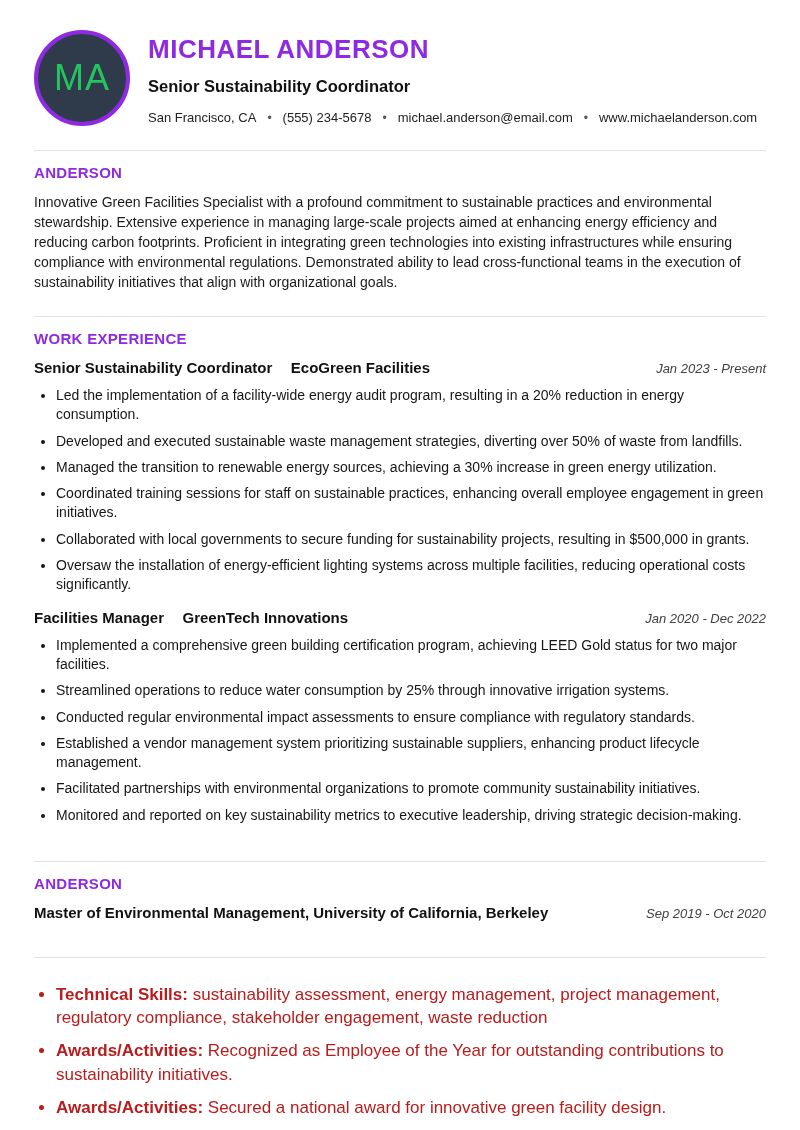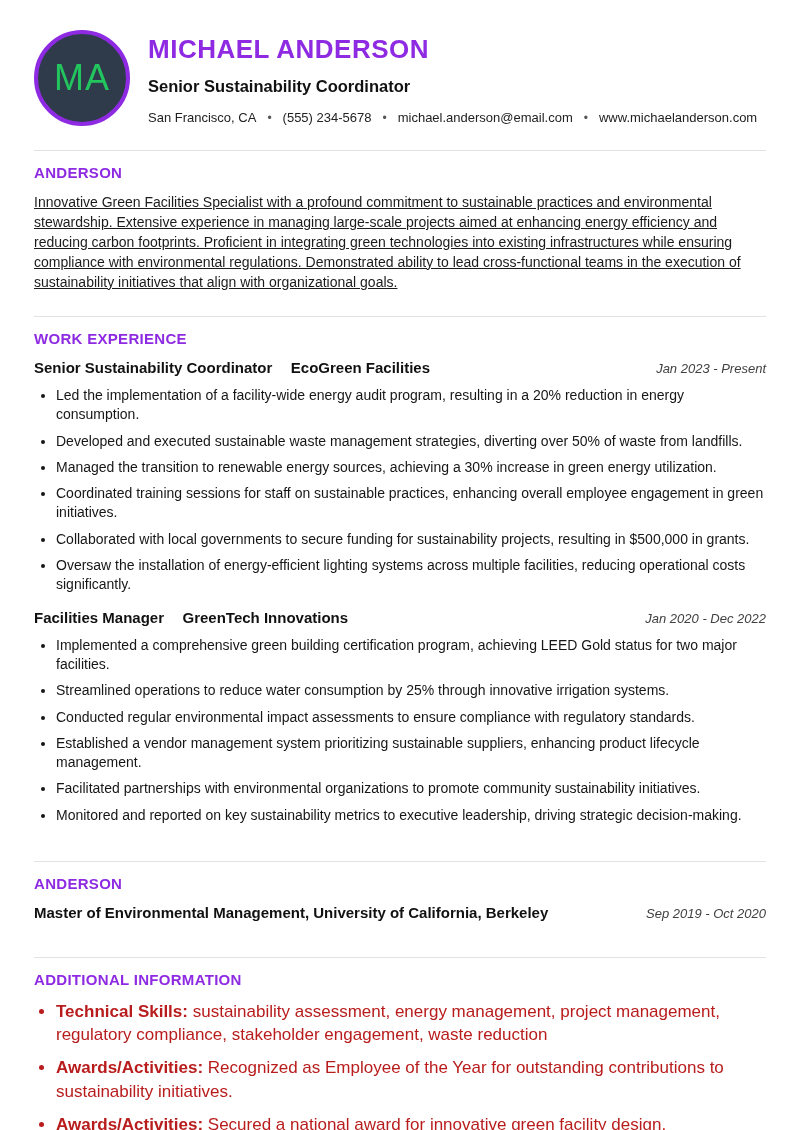--- a/index.html
+++ b/index.html
@@ -69,21 +69,20 @@
     color: #8e2be2;
     font-size: 15px;
     font-weight: 700;
     letter-spacing: 0.3px;
     margin-bottom: 12px;
   }
   .body-text {
     font-size: 14px;
     line-height: 1.42;
     color: #1b1b1b;
-    text-decoration: underline;
   }
 
   
   .job { margin-top: 15px; }
   .job:first-of-type { margin-top: 12px; }
   .job-header {
     display: flex; justify-content: space-between; align-items: baseline;
   }
   .job-role { font-size: 15px; font-weight: 700; color: #111; }
   .job-company { font-size: 15px; font-weight: 700; color: #111; margin-left: 14px; }
@@ -181,21 +180,20 @@
 
   <section class="section spaced">
     <h3 class="section-heading">ANDERSON</h3>
     <div class="edu-row">
       <span class="degree">Master of Environmental Management, University of California, Berkeley</span>
       <span class="dates">Sep 2019 - Oct 2020</span>
     </div>
   </section>
 
   <section class="section spaced">
-    <h3 class="section-heading">ADDITIONAL INFORMATION</h3>
     <ul class="additional">
       <li>
         <span class="item-label">Technical Skills:</span>
         <span>sustainability assessment, energy management, project management, regulatory compliance, stakeholder engagement, waste reduction</span>
       </li>
       <li>
         <span class="item-label">Awards/Activities:</span>
         <span>Recognized as Employee of the Year for outstanding contributions to sustainability initiatives.</span>
       </li>
       <li>

